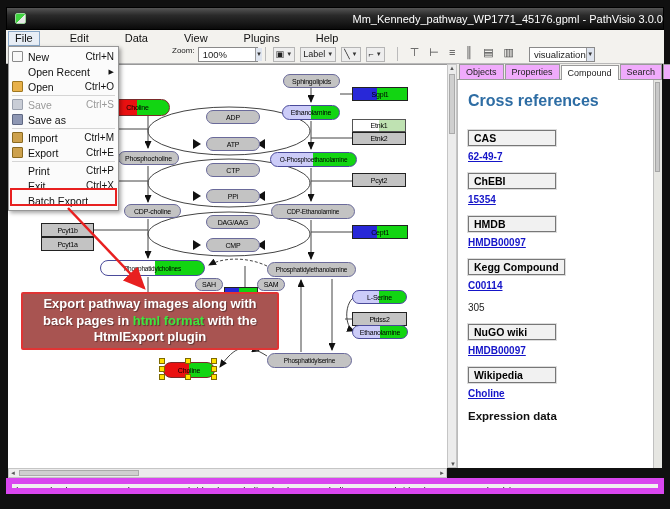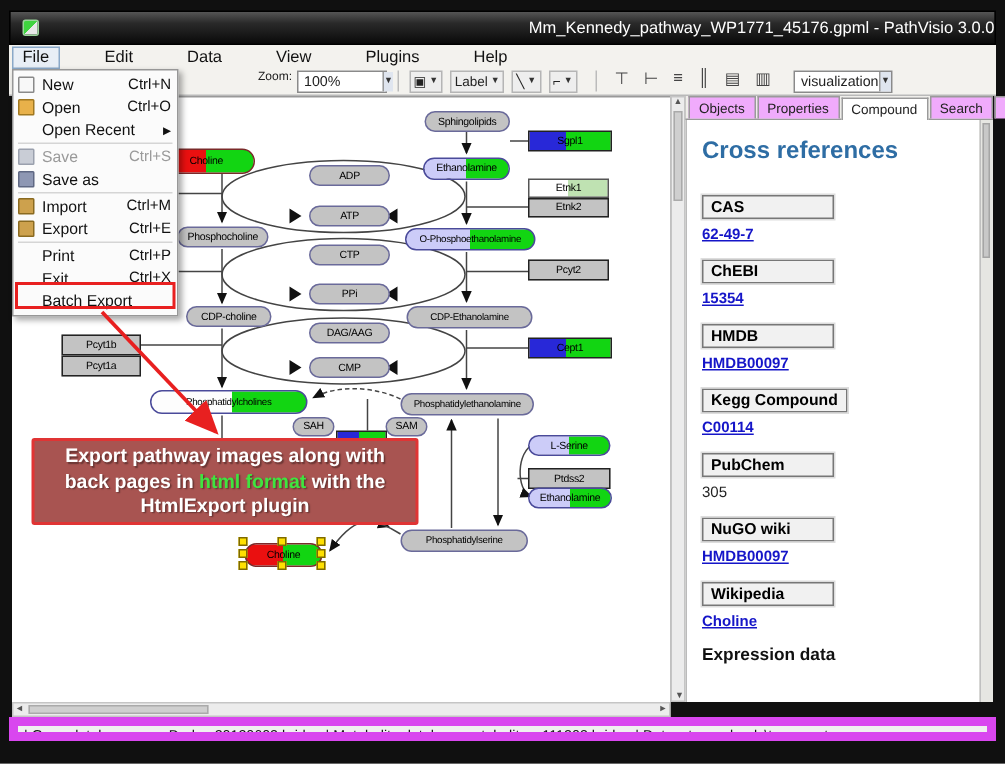--- a/index.html
+++ b/index.html
@@ -256,21 +256,20 @@
           </div>
           <div class="rp-section">
             <div class="rp-box">HMDB</div>
             <div class="rp-val">HMDB00097</div>
           </div>
           <div class="rp-section">
             <div class="rp-box">Kegg Compound</div>
             <div class="rp-val">C00114</div>
           </div>
           <div class="rp-section">
-            <div class="rp-box">PubChem</div>
             <div class="rp-val plain">305</div>
           </div>
           <div class="rp-section">
             <div class="rp-box">NuGO wiki</div>
             <div class="rp-val">HMDB00097</div>
           </div>
           <div class="rp-section">
             <div class="rp-box">Wikipedia</div>
             <div class="rp-val">Choline</div>
           </div>
@@ -282,31 +281,31 @@
       </div>
   </div>
 
   <div class="statusbar">| Gene database: ...m_Derby_20120602.bridge | Metabolite database: ...tabolites_111203.bridge | Dataset: ...wnloads\trans-meta.pgex</div>
 
   <div class="filemenu" id="filemenu">
       <div class="fm-item">
         <span class="fm-ic" style="background: rgb(248, 248, 248); border: 1px solid rgb(138, 138, 138);"></span>
         <span class="fm-label">New</span>
         <span class="fm-short">Ctrl+N</span>
-      </div>
-      <div class="fm-item">
-        <span class="fm-ic" style="background: rgb(232, 177, 74); border: 1px solid rgb(160, 120, 32);"></span>
-        <span class="fm-label">Open</span>
-        <span class="fm-short">Ctrl+O</span>
       </div>
       <div class="fm-item">
         <span class="fm-ic"></span>
         <span class="fm-label">Open Recent</span>
         <span class="fm-short"></span>
         <span class="fm-sub">▶</span>
+      </div>
+      <div class="fm-item">
+        <span class="fm-ic" style="background: rgb(232, 177, 74); border: 1px solid rgb(160, 120, 32);"></span>
+        <span class="fm-label">Open</span>
+        <span class="fm-short">Ctrl+O</span>
       </div>
       <div class="fm-sep"></div>
       <div class="fm-item disabled">
         <span class="fm-ic" style="background: rgb(201, 205, 214); border: 1px solid rgb(154, 160, 173);"></span>
         <span class="fm-label">Save</span>
         <span class="fm-short">Ctrl+S</span>
       </div>
       <div class="fm-item">
         <span class="fm-ic" style="background: rgb(142, 151, 179); border: 1px solid rgb(95, 104, 131);"></span>
         <span class="fm-label">Save as</span>

